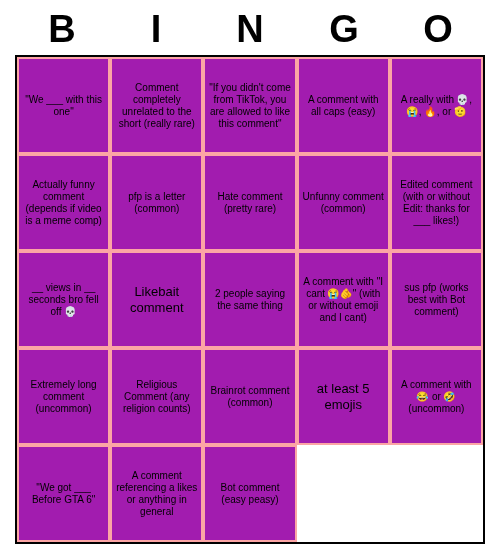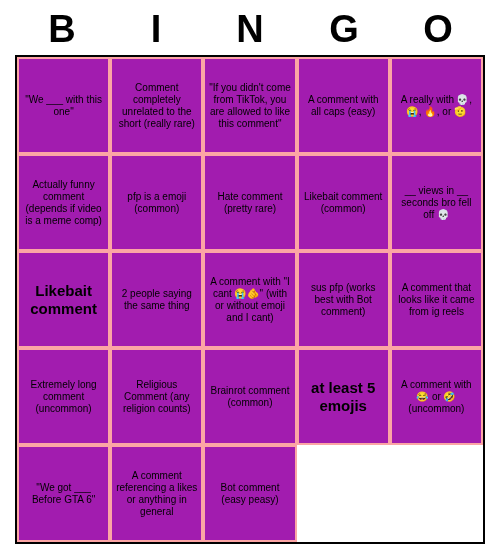--- a/index.html
+++ b/index.html
@@ -40,22 +40,22 @@
       align-items: center;
       justify-content: center;
       text-align: center;
       padding: 3px;
       font-size: 10px;
       line-height: 1.2;
       color: #000;
       background: #a21caf;
     }
     .bingo-cell.large-text {
-      font-size: 15px;
-      font-weight: bold;
+      font-size: 13px;
+      font-weight: normal;
       text-align: center;
     }
   </style>
 </head>
 <body>
 
 <div class="bingo-header">
   <span class="bingo-letter">B</span>
   <span class="bingo-letter">I</span>
   <span class="bingo-letter">N</span>
@@ -65,31 +65,31 @@
 
 <div class="bingo-grid">
 
   <div class="bingo-cell">"We ___ with this one"</div>
   <div class="bingo-cell">Comment completely unrelated to the short (really rare)</div>
   <div class="bingo-cell">"If you didn't come from TikTok, you are allowed to like this comment"</div>
   <div class="bingo-cell">A comment with all caps (easy)</div>
   <div class="bingo-cell">A really with 💀, 😭, 🔥, or 🫡</div>
 
   <div class="bingo-cell">Actually funny comment (depends if video is a meme comp)</div>
-  <div class="bingo-cell">pfp is a emoji (common)</div>
+  <div class="bingo-cell">pfp is a letter (common)</div>
   <div class="bingo-cell">Hate comment (pretty rare)</div>
-  <div class="bingo-cell">Likebait comment (common)</div>
+  <div class="bingo-cell">Unfunny comment (common)</div>
+  <div class="bingo-cell">Edited comment (with or without Edit: thanks for ___ likes!)</div>
 
   <div class="bingo-cell">__ views in __ seconds bro fell off 💀</div>
   <div class="bingo-cell large-text">Likebait comment</div>
   <div class="bingo-cell">2 people saying the same thing</div>
   <div class="bingo-cell">A comment with "I cant 😭🫵" (with or without emoji and I cant)</div>
   <div class="bingo-cell">sus pfp (works best with Bot comment)</div>
 
-  <div class="bingo-cell">A comment that looks like it came from ig reels</div>
   <div class="bingo-cell">Extremely long comment (uncommon)</div>
   <div class="bingo-cell">Religious Comment (any religion counts)</div>
   <div class="bingo-cell">Brainrot comment (common)</div>
 
   <div class="bingo-cell large-text">at least 5 emojis</div>
   <div class="bingo-cell">A comment with 😂 or 🤣 (uncommon)</div>
   <div class="bingo-cell">"We got ___ Before GTA 6"</div>
   <div class="bingo-cell">A comment referencing a likes or anything in general</div>
   <div class="bingo-cell">Bot comment (easy peasy)</div>
 </div>

